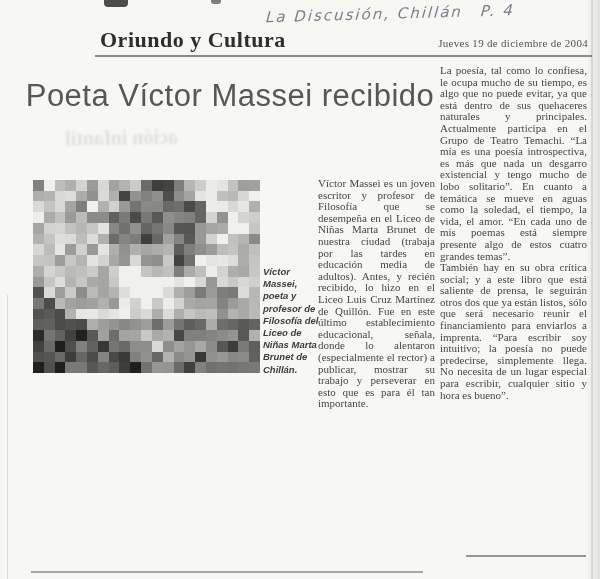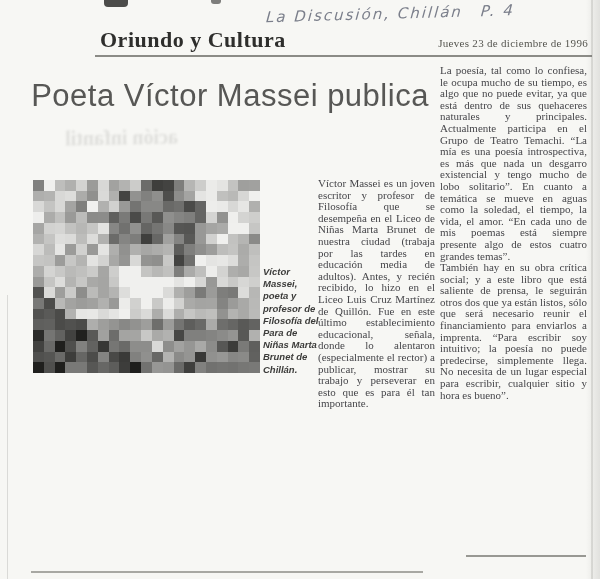--- a/index.html
+++ b/index.html
@@ -83,25 +83,25 @@
   <div class="smudge1"></div>
   <div class="smudge2"></div>
   <div class="bottom-line"></div>
   <div class="col-end-line"></div>
 
   <div class="handwriting">
     <span>La Discusión, Chillán</span><span class="pg">P. 4</span>
   </div>
 
   <div class="section-title">Oriundo y Cultura</div>
-  <div class="issue-date">Jueves 23 de diciembre de 1996</div>
+  <div class="issue-date">Jueves 19 de diciembre de 2004</div>
   <div class="masthead-rule"></div>
 
   <div class="headline">
-    <div class="l1">Poeta Víctor Massei publica</div>
+    <div class="l1">Poeta Víctor Massei recibido</div>
   </div>
   <div class="ghost">ación infantil</div>
 
   <div class="photo" id="mosaic">
       <div style="background: rgb(129, 129, 127);"></div>
       <div style="background: rgb(240, 240, 238);"></div>
       <div style="background: rgb(190, 190, 188);"></div>
       <div style="background: rgb(176, 176, 174);"></div>
       <div style="background: rgb(211, 211, 209);"></div>
       <div style="background: rgb(155, 155, 153);"></div>
@@ -472,21 +472,21 @@
       <div style="background: rgb(106, 106, 104);"></div>
       <div style="background: rgb(63, 63, 61);"></div>
       <div style="background: rgb(129, 129, 127);"></div>
       <div style="background: rgb(113, 113, 111);"></div>
       <div style="background: rgb(116, 116, 114);"></div>
       <div style="background: rgb(114, 114, 112);"></div>
       <div style="background: rgb(119, 119, 117);"></div>
       <div style="background: rgb(121, 121, 119);"></div>
     </div>
 
-  <div class="caption">Víctor Massei, poeta y profesor de Filosofía del Para de Niñas Marta Brunet de Chillán.</div>
+  <div class="caption">Víctor Massei, poeta y profesor de Filosofía del Liceo de Niñas Marta Brunet de Chillán.</div>
 
   <div class="col" id="col1">
       <p>Víctor Massei es un joven escritor y profesor de Filosofía que se desempeña en el Liceo de Niñas Marta Brunet de nuestra ciudad (trabaja por las tardes en educación media de adultos). Antes, y recién recibido, lo hizo en el Liceo Luis Cruz Martínez de Quillón. Fue en este último establecimiento educacional, señala, donde lo alentaron (especialmente el rector) a publicar, mostrar su trabajo y perseverar en esto que es para él tan importante.</p>
     </div>
   <div class="col" id="col2">
       <p>La poesía, tal como lo confiesa, le ocupa mucho de su tiempo, es algo que no puede evitar, ya que está dentro de sus quehaceres naturales y principales. Actualmente participa en el Grupo de Teatro Temachi. “La mía es una poesía introspectiva, es más que nada un desgarro existencial y tengo mucho de lobo solitario”. En cuanto a temática se mueve en aguas como la soledad, el tiempo, la vida, el amor. “En cada uno de mis poemas está siempre presente algo de estos cuatro grandes temas”.</p>
       <p>También hay en su obra crítica social; y a este libro que está saliente de prensa, le seguirán otros dos que ya están listos, sólo que será necesario reunir el financiamiento para enviarlos a imprenta. “Para escribir soy intuitivo; la poesía no puede predecirse, simplemente llega. No necesita de un lugar especial para escribir, cualquier sitio y hora es bueno”.</p>
     </div>
 
 </div>

